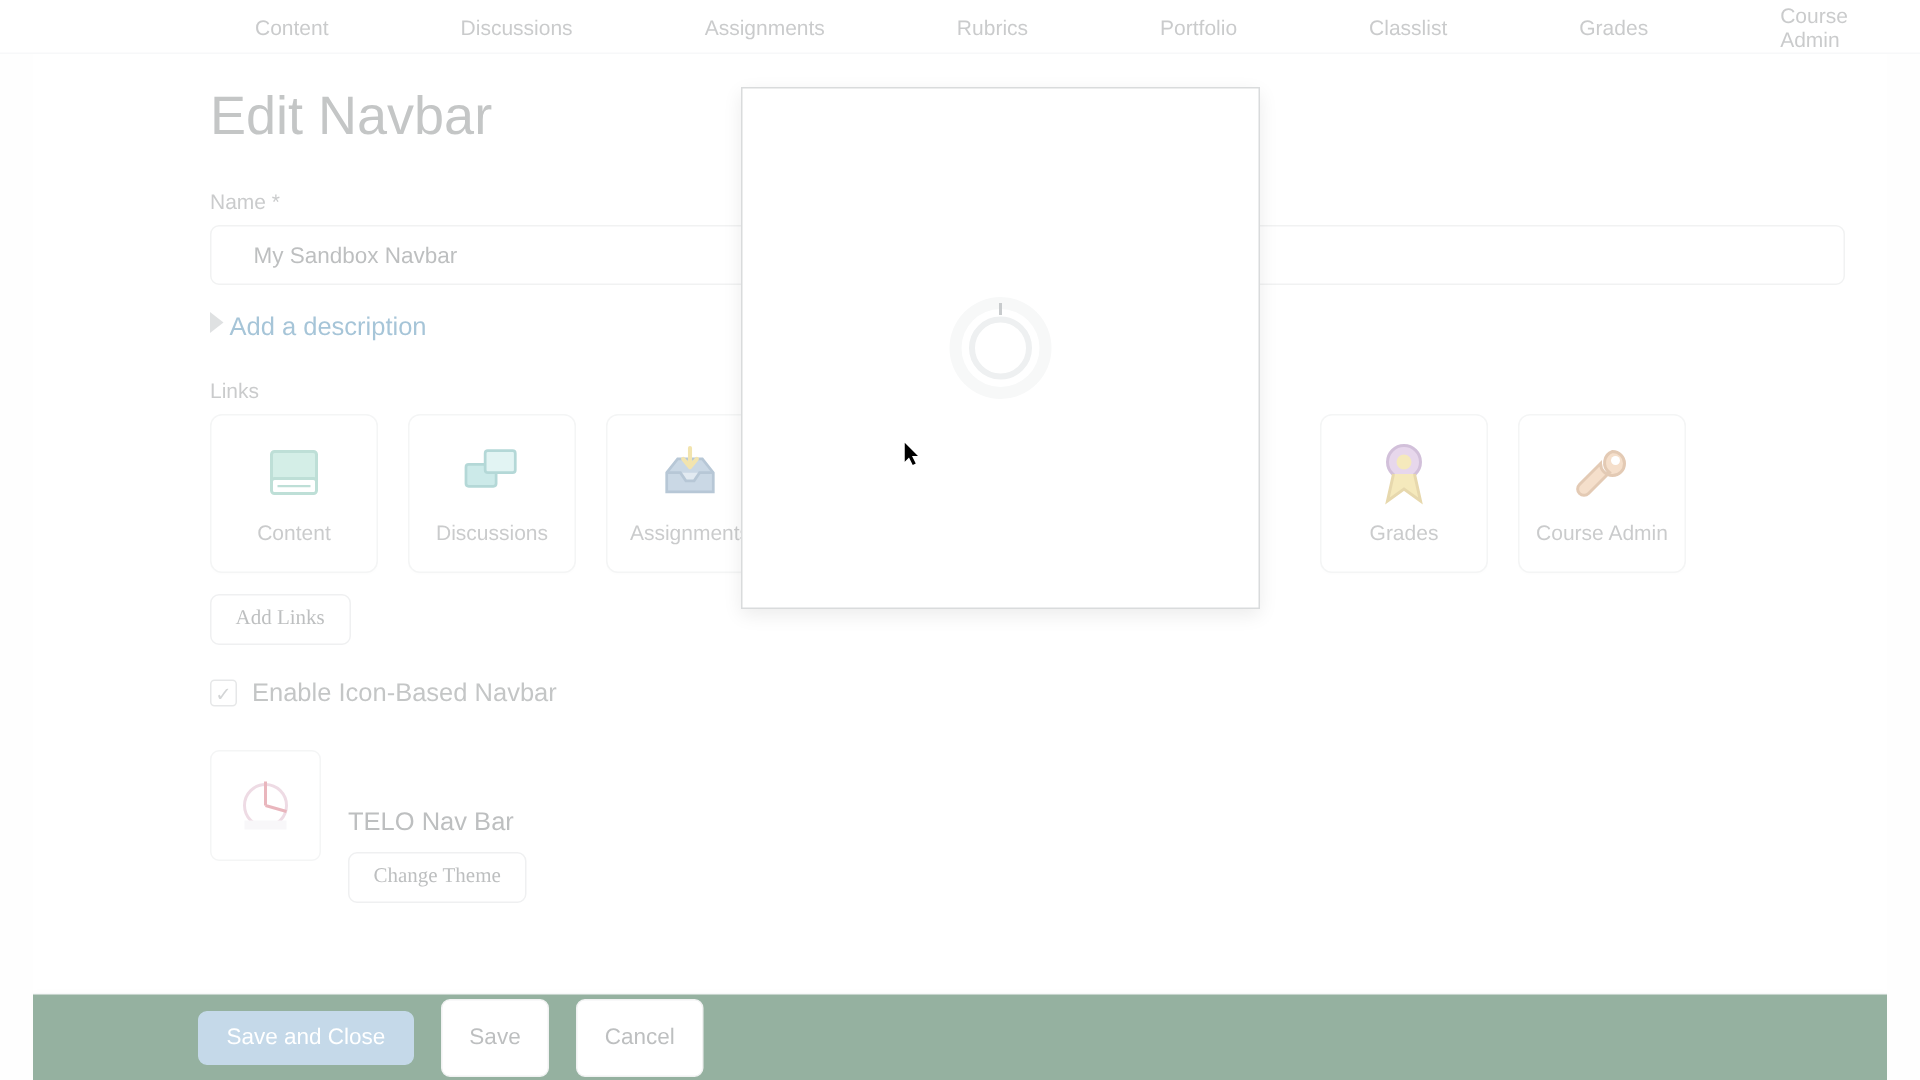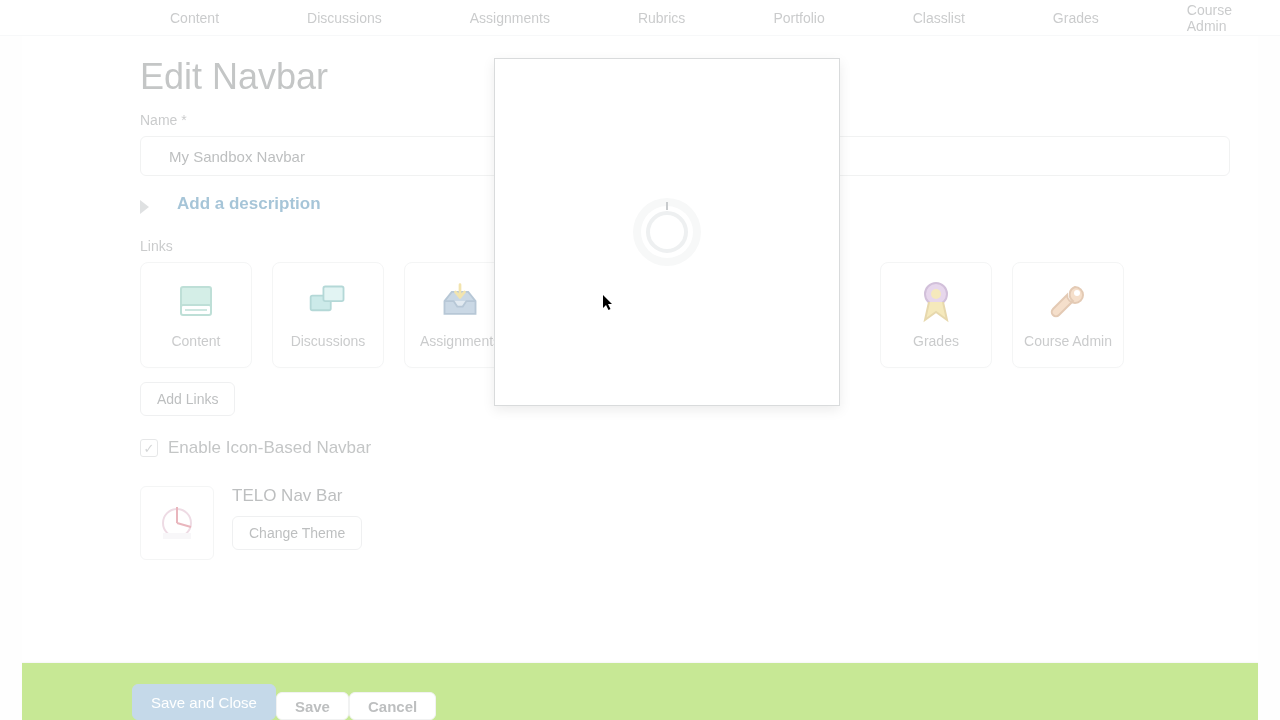--- a/index.html
+++ b/index.html
@@ -6,49 +6,49 @@
   html, body { width: 1280px; height: 720px; font-family: -apple-system, "Segoe UI", "Helvetica Neue", Arial, sans-serif; background: #fcfcfc; color: #565a5c; overflow: hidden; }
 
   
   .topnav { height: 36px; background: #ffffff; border-bottom: 1px solid #eef0f1; display: flex; align-items: center; padding: 0 170px; gap: 88px; font-size: 14px; color: #8a8d8f; }
   .topnav .tn-item { cursor: pointer; }
 
   
   .page { margin: 0 22px; background: #ffffff; min-height: 660px; padding: 20px 0 0 0; }
   .inner { margin-left: 118px; }
 
-  h1.page-title { font-size: 36px; font-weight: 400; color: #7c8082; margin-bottom: 14px; }
+  h1.page-title { font-size: 36px; font-weight: 400; color: #7c8082; margin-bottom: 28px; }
 
   .section-label { font-size: 14px; color: #8a8d8f; margin-bottom: 8px; }
   .req::after { content: " *"; color: #8a8d8f; }
 
   .name-input { width: 1090px; height: 40px; border: 1px solid #e0e2e3; border-radius: 6px; padding: 0 28px; font-size: 15px; color: #6d7173; background: #ffffff; }
 
-  .disclosure { display: flex; align-items: flex-end; gap: 28px; margin: 18px 0 24px 0; font-size: 17px; color: #3b7ea8; cursor: pointer; font-weight: bold; }
+  .disclosure { display: flex; align-items: flex-start; gap: 4px; margin: 18px 0 24px 0; font-size: 17px; color: #3b7ea8; cursor: pointer; }
   .disclosure .tri { width: 0; height: 0; border-top: 7px solid transparent; border-bottom: 7px solid transparent; border-left: 9px solid #b9bdbf; }
 
   .links-row { display: flex; gap: 20px; margin-bottom: 14px; }
   .link-tile { width: 112px; height: 106px; border: 1px solid #e6e8e9; border-radius: 8px; display: flex; flex-direction: column; align-items: center; justify-content: center; gap: 10px; font-size: 14px; color: #8a8d8f; background: #ffffff; box-shadow: 0 1px 2px rgba(0,0,0,0.02); }
   .link-tile .ic { width: 42px; height: 42px; display: flex; align-items: center; justify-content: center; }
 
-  .btn { display: inline-flex; align-items: center; justify-content: center; height: 34px; padding: 0 16px; border: 1px solid #dcdee0; border-radius: 6px; background: #ffffff; font-size: 14px; color: #6d7173; cursor: pointer; }
+  .btn { display: inline-flex; align-items: center; justify-content: center; height: 34px; padding: 0 16px; border: 1px solid #dcdee0; border-radius: 6px; background: #ffffff; font-size: 14px; color: #6d7173; cursor: pointer; font-family: Liberation Serif, serif; }
 
   .checkbox-row { display: flex; align-items: center; gap: 10px; margin: 22px 0 28px 0; font-size: 17px; color: #7c8082; }
   .chk { width: 18px; height: 18px; border: 1px solid #c8cbcd; border-radius: 3px; display: flex; align-items: center; justify-content: center; font-size: 13px; color: #9ea2a4; }
 
   .theme-row { display: flex; align-items: flex-start; gap: 18px; margin-top: 8px; }
   .theme-thumb { width: 74px; height: 74px; border: 1px solid #e6e8e9; border-radius: 6px; display: flex; align-items: center; justify-content: center; background: #fff; }
-  .theme-name { font-size: 17px; color: #6d7173; margin-bottom: 10px; }
+  .theme-name { font-size: 17px; color: #6d7173; margin-bottom: 10px; margin-top: 38px; }
 
   .more-opts { margin-top: 40px; }
 
   
-  .footer { position: absolute; bottom: 0; left: 22px; right: 22px; height: 58px; background: #84cc16; border-top: 1px solid #eef0f1; display: flex; align-items: flex-end; padding-left: 110px; box-shadow: 0 -2px 3px rgba(0,0,0,0.02); }
+  .footer { position: absolute; bottom: 0; left: 22px; right: 22px; height: 58px; background: #14532d; border-top: 1px solid #eef0f1; display: flex; align-items: center; padding-left: 110px; gap: 18px; box-shadow: 0 -2px 3px rgba(0,0,0,0.02); }
   .btn-primary { background: #7eacce; color: #ffffff; border: 1px solid #7eacce; height: 36px; padding: 0 18px; border-radius: 6px; font-size: 15px; cursor: pointer; }
-  .btn-sec { height: 28px; padding: 0 18px; border: 1px solid #e0e2e3; border-radius: 6px; background: #ffffff; font-size: 15px; color: #6d7173; cursor: pointer; font-weight: bold; }
+  .btn-sec { height: 52px; padding: 0 18px; border: 1px solid #e0e2e3; border-radius: 6px; background: #ffffff; font-size: 15px; color: #6d7173; cursor: pointer; }
 
   
   .overlay { position: absolute; inset: 0; background: rgba(255,255,255,0.55); pointer-events: none; }
   .modal { position: absolute; left: 494px; top: 58px; width: 346px; height: 348px; background: #ffffff; border: 1px solid #d9dbdc; box-shadow: 0 4px 12px rgba(0,0,0,0.08); display: flex; align-items: center; justify-content: center; pointer-events: auto; }
   .spinner-wrap { width: 52px; height: 52px; border-radius: 50%; box-shadow: 0 0 0 8px #f7f8f8; display:flex; align-items:center; justify-content:center; position:relative; }
   .spinner { width: 42px; height: 42px; border: 4px solid #eef0f1; border-radius: 50%; }
   .spinner-tick { position:absolute; top:-4px; left:50%; width:2px; height:8px; background:#c8cbcd; transform:translateX(-50%); }
 
   
   .cursor { position: absolute; left: 603px; top: 295px; width: 12px; height: 16px; pointer-events: none; }

